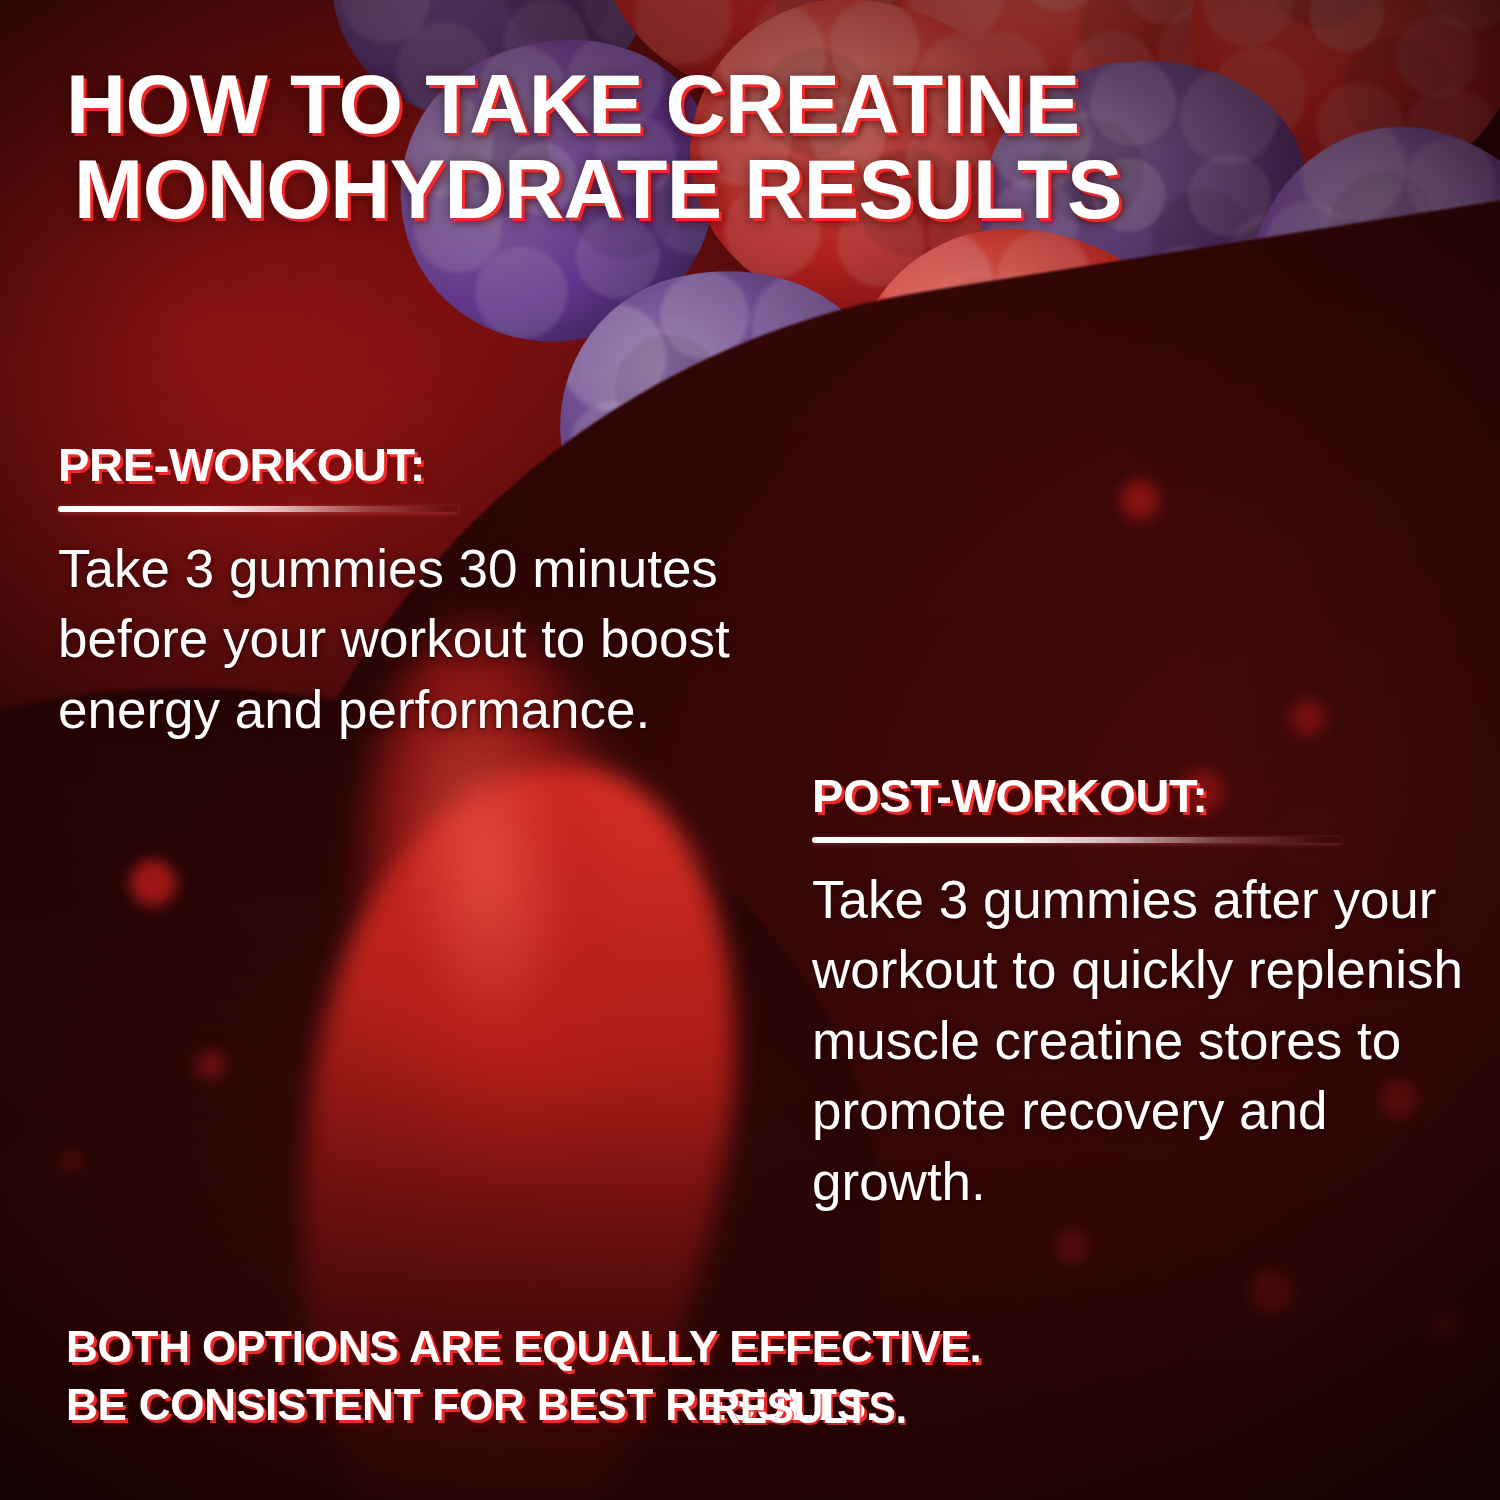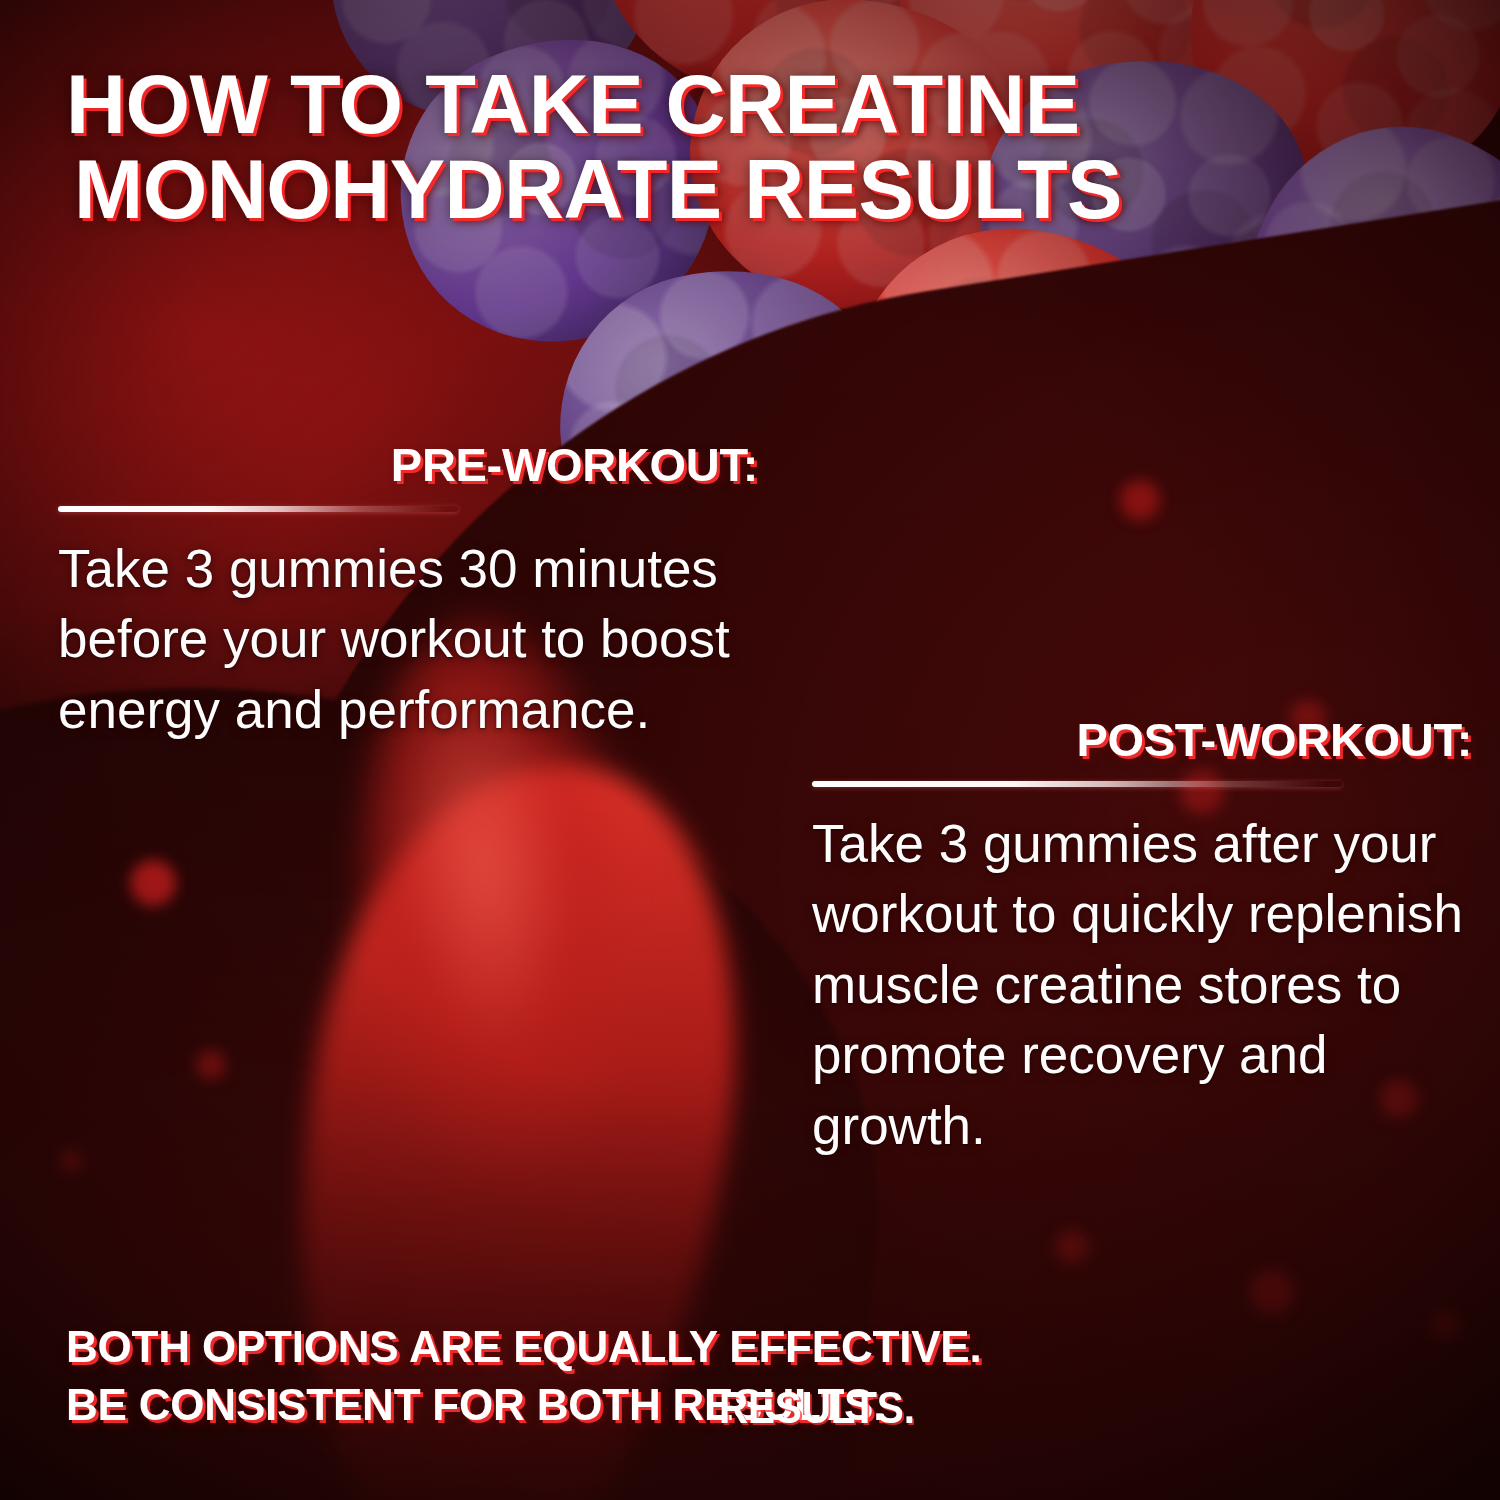--- a/index.html
+++ b/index.html
@@ -101,35 +101,34 @@
     font-stretch:condensed;
     text-shadow:3px 3px 0 rgba(255,40,40,.92), 5px 4px 7px rgba(120,0,0,.55), 0 2px 14px rgba(0,0,0,.45);
   }
   .title .l2{display:block;padding-left:8px;}
 
   .block{position:absolute;}
   .blk-head{
     font-weight:bold;font-size:47px;letter-spacing:-0.3px;color:#fff;
     font-stretch:condensed;
     text-shadow:3px 3px 0 rgba(255,45,45,.9), 4px 4px 8px rgba(120,0,0,.5);
-    text-align:right;
   }
   .rule{
     height:6px;margin-top:14px;border-radius:3px;
     background:linear-gradient(90deg,#ffffff 0%,#fdf6f6 38%,rgba(255,235,235,.78) 56%,rgba(255,200,200,.30) 76%,rgba(255,170,170,0) 97%);
     box-shadow:0 1px 5px rgba(255,120,120,.35);
   }
   .blk-body{
     margin-top:22px;font-size:53px;line-height:1.33;color:#fdfdfd;
     text-shadow:0 2px 8px rgba(50,0,0,.75), 0 1px 2px rgba(0,0,0,.5);
   }
 
   #pre-block{left:58px;top:437px;width:700px;}
   #pre-block .rule{width:400px;}
-  #post-block{left:812px;top:712px;width:660px;}
+  #post-block{left:812px;top:768px;width:660px;}
   #post-block .rule{width:530px;}
 
   
   #footer{position:absolute;left:66px;top:1318px;width:1360px;}
   .foot-line{
     font-weight:bold;font-size:44px;line-height:1.32;color:#ffffff;
     font-stretch:condensed;letter-spacing:-0.2px;
     text-shadow:3px 3px 0 rgba(255,45,45,.9), 4px 4px 8px rgba(130,0,0,.5);
   }
   
@@ -245,17 +244,17 @@
     </div>
 
     <div class="block" id="post-block">
       <div class="blk-head">POST-WORKOUT:</div>
       <div class="rule"></div>
       <div class="blk-body">Take 3 gummies after your workout to quickly replenish muscle creatine stores to promote recovery and growth.</div>
     </div>
 
     <div id="footer">
       <div class="foot-line">BOTH OPTIONS ARE EQUALLY EFFECTIVE.</div>
-      <div class="foot-line"><span>BE CONSISTENT FOR BOTH </span><span class="glitch-wrap"><span class="g-a">RESULTS.</span><span class="g-b">RESULTS.</span></span></div>
+      <div class="foot-line"><span>BE CONSISTENT FOR BEST </span><span class="glitch-wrap"><span class="g-a">RESULTS.</span><span class="g-b">RESULTS.</span></span></div>
     </div>
 
   </div>
 </div>
 
 </body></html>

